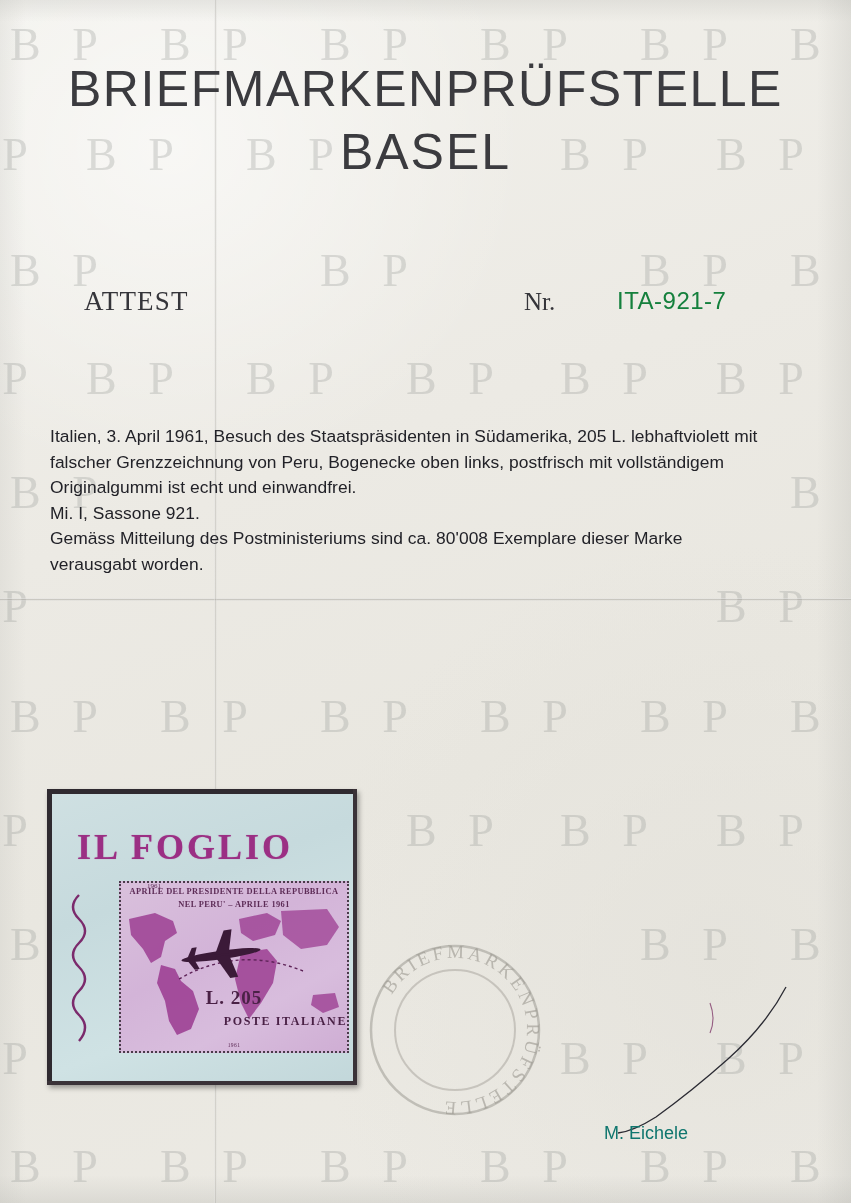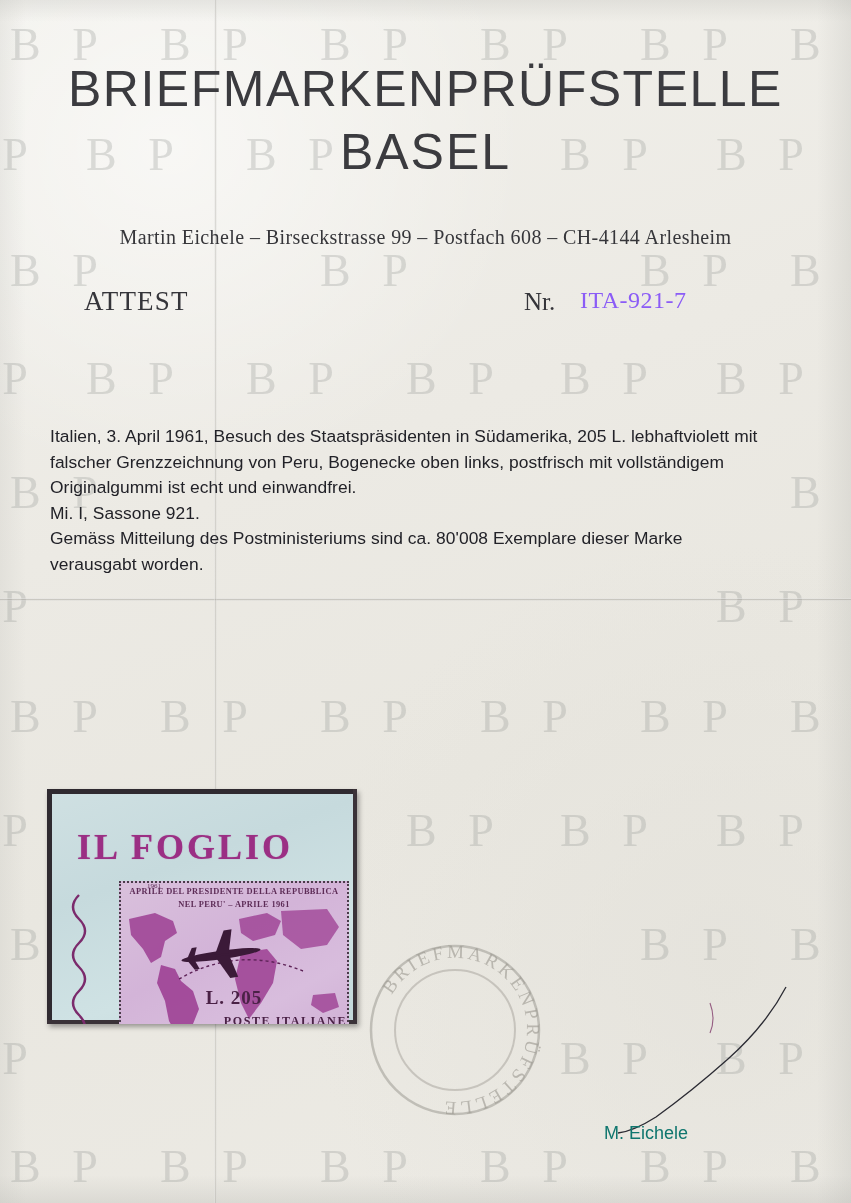--- a/index.html
+++ b/index.html
@@ -124,26 +124,26 @@
   .nr-label {
     position: absolute;
     left: 440px;
     top: 2px;
     font-family: "Liberation Serif", serif;
     font-size: 25px;
     color: #35353a;
   }
   .nr-value {
     position: absolute;
-    left: 496px;
+    left: 533px;
     top: 1px;
-    font-family: Liberation Serif, serif;
+    font-family: Liberation Sans, sans-serif;
     font-size: 24px;
     letter-spacing: 0.5px;
-    color: #8b5cf6;
+    color: #15803d;
   }
 
   .subject {
     position: absolute;
     top: 368px;
     left: 50px;
     font-family: "Liberation Sans", sans-serif;
     font-size: 17.5px;
     color: #1c2b5a;
     text-decoration: underline;
@@ -163,21 +163,21 @@
     letter-spacing: 0.05px;
   }
   .body-text p { margin: 0; }
 
   
   .stamp-wrap {
     position: absolute;
     left: 47px;
     top: 789px;
     width: 310px;
-    height: 235px;
+    height: 296px;
   }
   .stamp {
     position: absolute;
     inset: 0;
     background: linear-gradient(160deg, #cfe0e2 0%, #c6dadd 35%, #cfe2e4 70%, #c2d7da 100%);
     box-shadow: 2px 3px 5px rgba(0,0,0,0.35);
     overflow: hidden;
   }
   .stamp-edge-top {
     position: absolute; top:0; left:0; right:0; height: 5px;
@@ -390,21 +390,20 @@
   <div class="crease-h" style="top:598px;"></div>
   <div class="crease-v" style="left:214px;"></div>
 
   <div class="content">
 
     <div class="title">
       <span>BRIEFMARKENPRÜFSTELLE</span>
       <span class="l2">BASEL</span>
     </div>
 
-    <div class="address">Martin Eichele – Birseckstrasse 99 – Postfach 608 – CH-4144 Arlesheim</div>
 
     <div class="attest-row">
       <div class="attest-label">ATTEST</div>
       <div class="nr-label">Nr.</div>
       <div class="nr-value">ITA-921-7</div>
     </div>
 
 
     <div class="body-text">
       <p>Italien, 3. April 1961, Besuch des Staatspräsidenten in Südamerika, 205 L. lebhaftviolett mit falscher Grenzzeichnung von Peru, Bogenecke oben links, postfrisch mit vollständigem Originalgummi ist echt und einwandfrei.</p>

